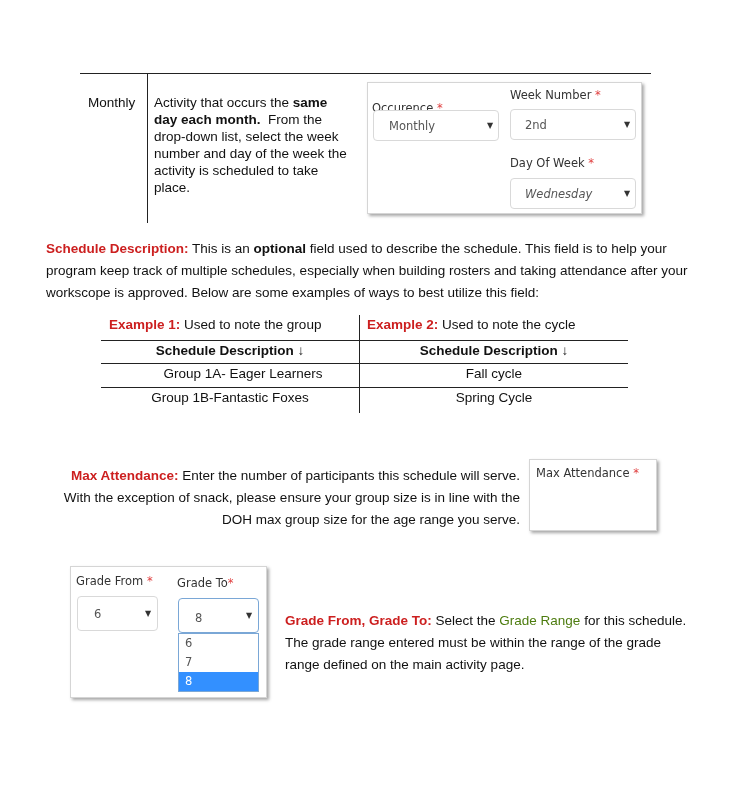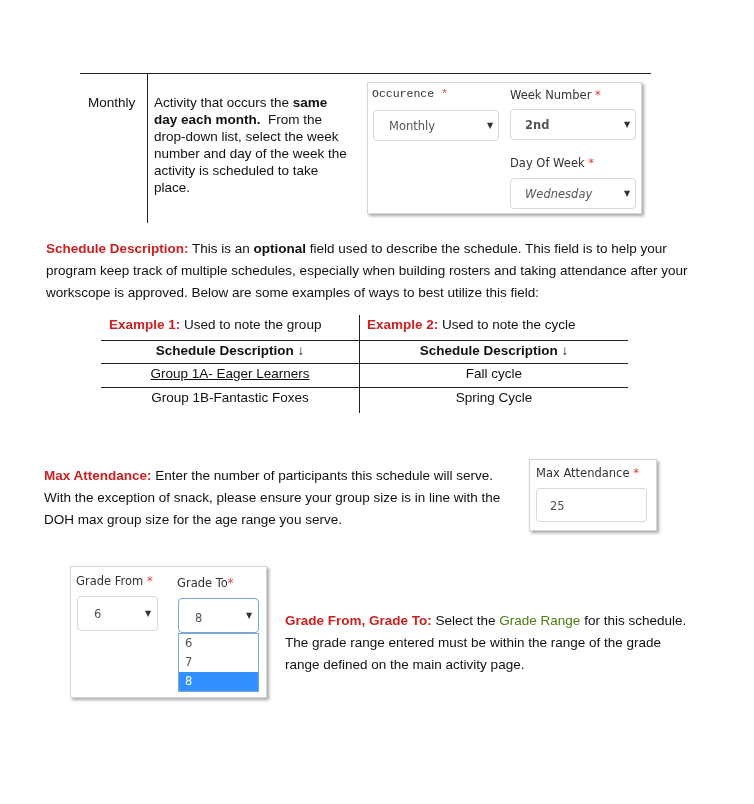--- a/index.html
+++ b/index.html
@@ -38,29 +38,29 @@
 </style>
 </head>
 <body>
 
 <div class="abs top-rule"></div>
 <div class="abs top-vrule"></div>
 <div class="abs doc-text cell-monthly">Monthly</div>
 <div class="abs doc-text cell-desc"><span>Activity that occurs the </span><span class="bold">same day each month.</span><span style="white-space:pre-wrap">  From the drop-down list, select the week number and day of the week the activity is scheduled to take place.</span></div>
 
 <div class="abs panel" style="left:367px; top:82px; width:273px; height:130px;">
-  <div class="abs field-label" style="left:4px; top:4px;font-family:Liberation Mono, monospace;"><span>Occurence</span> <span class="req">*</span></div>
+  <div class="abs field-label" style="left:4px; top:18px;"><span>Occurence</span> <span class="req">*</span></div>
   <div class="abs select" style="left:5px; top:27px; width:126px; height:31px;">
     <span class="abs" style="left:15px; top:8px;">Monthly</span>
     <span class="caret" style="left:113px; top:10px;">▼</span>
   </div>
 
   <div class="abs field-label" style="left:142px; top:5px;"><span>Week Number</span> <span class="req">*</span></div>
   <div class="abs select" style="left:142px; top:26px; width:126px; height:31px;">
-    <span class="abs" style="left:14px; top:8px;font-weight:bold;">2nd</span>
+    <span class="abs" style="left:14px; top:8px;">2nd</span>
     <span class="caret" style="left:113px; top:10px;">▼</span>
   </div>
 
   <div class="abs field-label" style="left:142px; top:73px;text-align:right;"><span>Day Of Week</span> <span class="req">*</span></div>
   <div class="abs select" style="left:142px; top:95px; width:126px; height:31px;">
     <span class="abs" style="left:14px; top:8px;font-style:italic;">Wednesday</span>
     <span class="caret" style="left:113px; top:10px;">▼</span>
   </div>
 </div>
 
@@ -70,36 +70,33 @@
 
 <div class="abs doc-text" style="left:109px; top:316px;"><span class="red">Example 1:</span><span style="white-space:pre"> Used to note the group</span></div>
 <div class="abs doc-text" style="left:367px; top:316px;"><span class="red">Example 2:</span><span style="white-space:pre"> Used to note the cycle</span></div>
 
 <div class="abs ex-rule" style="top:340px;"></div>
 <div class="abs ex-rule" style="top:363px;"></div>
 <div class="abs ex-rule" style="top:387px;"></div>
 <div class="abs ex-vrule"></div>
 
 <div class="abs ex-cell bold" style="left:101px; top:343px; width:258px;">Schedule Description ↓</div>
-<div class="abs ex-cell" style="left:101px; top:366px; width:258px;text-decoration:underline;">Group 1A- Eager Learners</div>
+<div class="abs ex-cell" style="left:114px; top:366px; width:258px;">Group 1A- Eager Learners</div>
 <div class="abs ex-cell" style="left:101px; top:390px; width:258px;">Group 1B-Fantastic Foxes</div>
 
 <div class="abs ex-cell bold" style="left:360px; top:343px; width:268px;">Schedule Description ↓</div>
 <div class="abs ex-cell" style="left:360px; top:366px; width:268px;">Fall cycle</div>
 <div class="abs ex-cell" style="left:360px; top:390px; width:268px;">Spring Cycle</div>
 
-<div class="abs doc-text" style="left:44px; top:465px; width:476px; text-align:left; line-height:22px;">
+<div class="abs doc-text" style="left:44px; top:465px; width:476px; text-align:right; line-height:22px;">
   <span class="red">Max Attendance:</span><span> Enter the number of participants this schedule will serve. With the exception of snack, please ensure your group size is in line with the DOH max group size for the age range you serve.</span>
 </div>
 
 <div class="abs panel" style="left:529px; top:459px; width:126px; height:70px;">
   <div class="abs field-label" style="left:6px; top:6px;"><span>Max Attendance</span> <span class="req">*</span></div>
-  <div class="abs select" style="left:6px; top:28px; width:111px; height:34px;">
-    <span class="abs" style="left:13px; top:10px;">25</span>
-  </div>
 </div>
 
 <div class="abs panel" style="left:70px; top:566px; width:195px; height:130px;">
   <div class="abs field-label" style="left:5px; top:7px;"><span>Grade From</span> <span class="req">*</span></div>
   <div class="abs select" style="left:6px; top:29px; width:81px; height:35px;">
     <span class="abs" style="left:16px; top:10px;">6</span>
     <span class="caret" style="left:67px; top:12px;">▼</span>
   </div>
 
   <div class="abs field-label" style="left:106px; top:9px;"><span>Grade To</span><span class="req">*</span></div>

